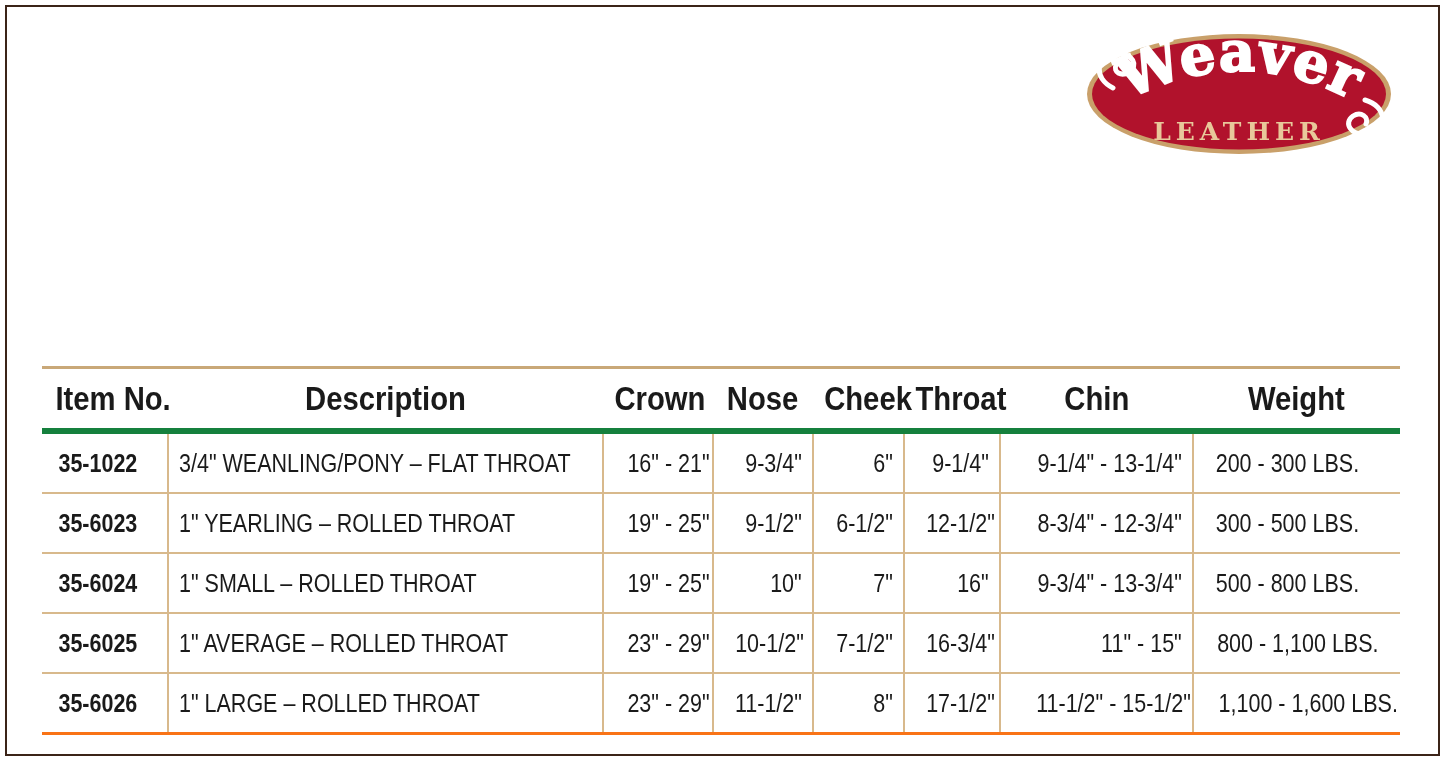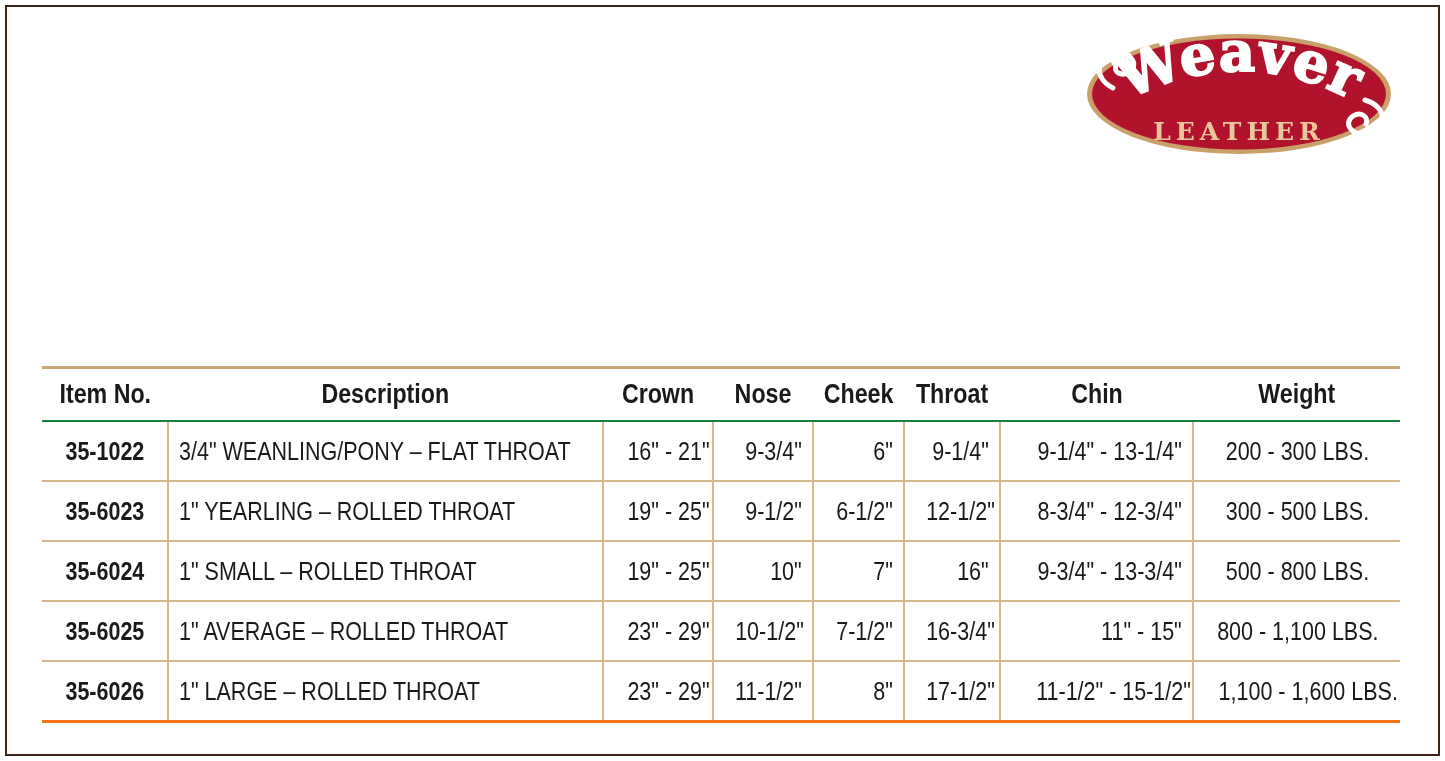--- a/index.html
+++ b/index.html
@@ -107,26 +107,26 @@
   table.spec col.c-desc{width:435px;}
   table.spec col.c-crown{width:110px;}
   table.spec col.c-nose{width:100px;}
   table.spec col.c-cheek{width:91px;}
   table.spec col.c-throat{width:96px;}
   table.spec col.c-chin{width:193px;}
   table.spec col.c-weight{width:207px;}
 
   table.spec thead th{
     font-weight:700;
-    font-size:27px;
+    font-size:34px;
     color:#1a1a1a;
     text-align:center;
     padding:10px 4px 10px;
     border-top:3px solid #c9a878;
-    border-bottom:2px solid #15803d;
+    border-bottom:6px solid #15803d;
     letter-spacing:0px;
   }
   table.spec thead th span{
     display:inline-block;
     transform:scaleX(0.86);
     white-space:nowrap;
   }
   table.spec tbody td{
     font-size:25px;
     color:#1a1a1a;
@@ -142,29 +142,28 @@
   table.spec tbody td:last-child{border-right:none;}
   table.spec tbody td span{
     display:inline-block;
     transform:scaleX(0.86);
   }
   td.item{
     border-right:2px solid #d8b98c;
     color:#b01a42;
     font-weight:700;
     font-size:30px;
-    text-align:center;
     padding:0 2px;
   }
   td.item span{transform:scaleX(0.90);}
   td.desc{text-align:left;padding-left:12px;}
   td.desc span{transform-origin:left center;}
   td.num{text-align:right;padding-right:9px;}
   td.num span{transform-origin:right center;}
-  td.weight{text-align:center;}
+  td.weight{}
 </style>
 </head>
 <body>
 
 <div id="page">
 
   <div class="frame-outer"></div>
   <div class="frame-inner"></div>
 
 

